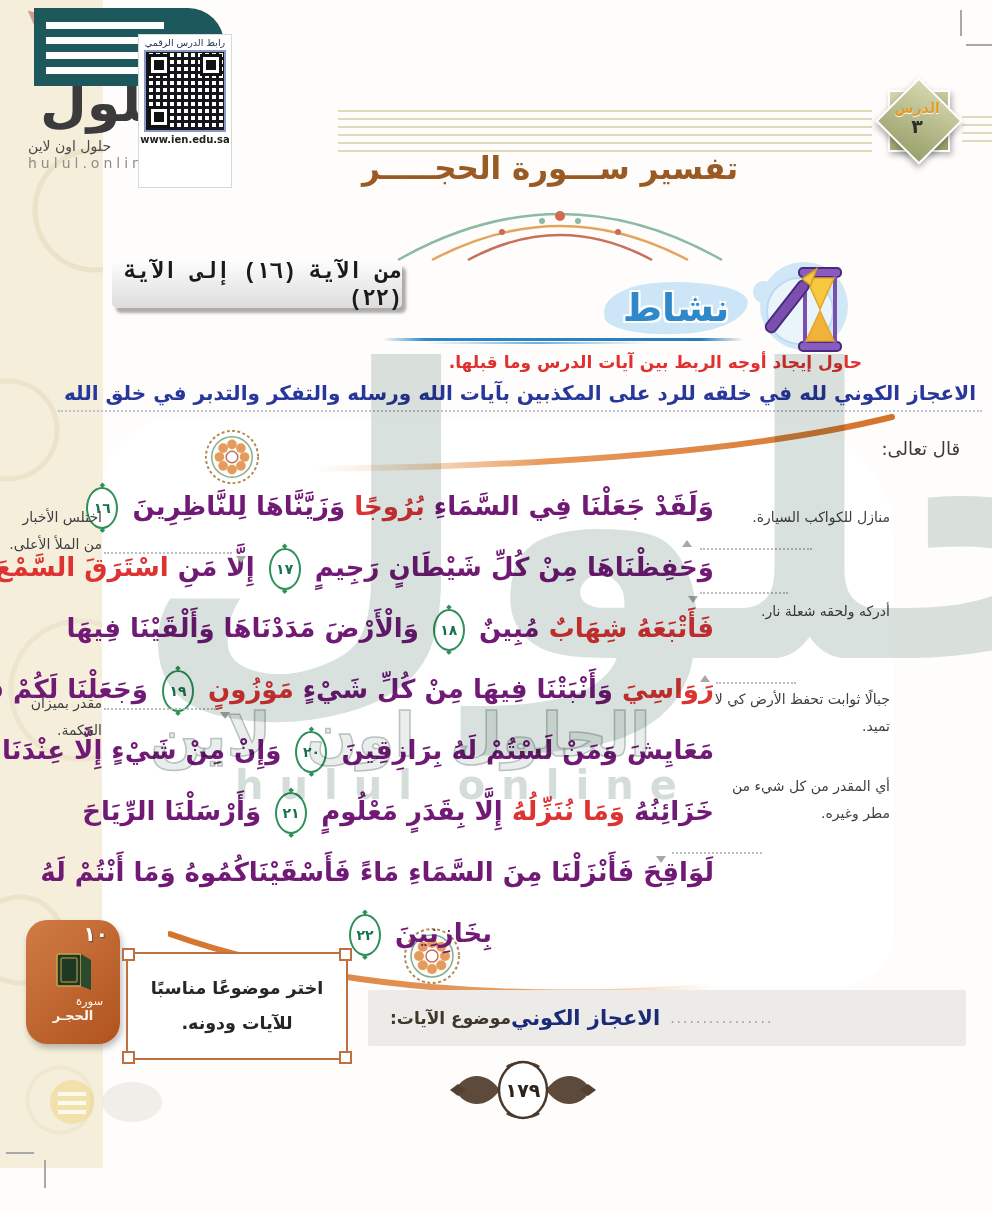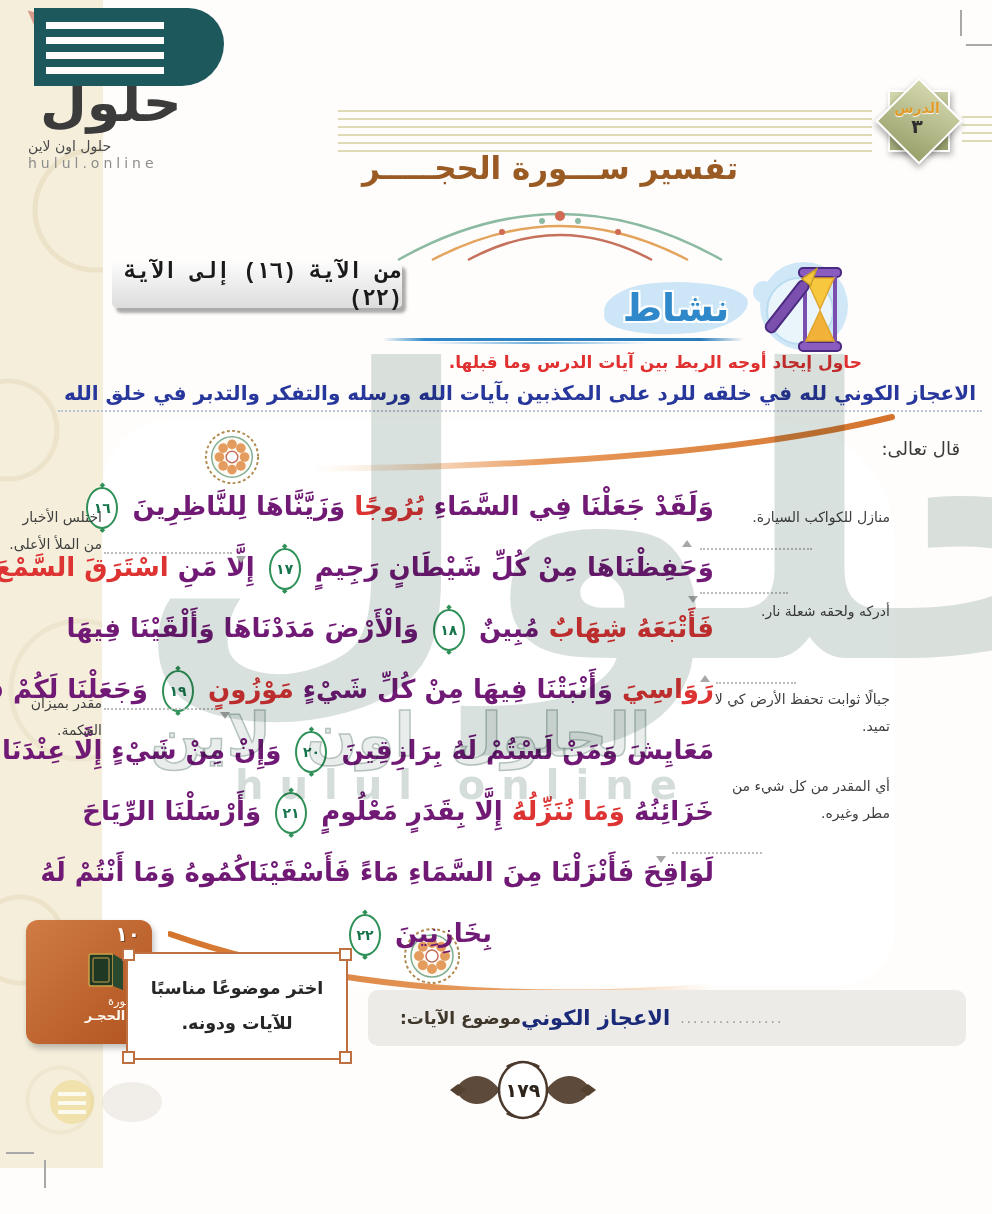--- a/index.html
+++ b/index.html
@@ -136,38 +136,38 @@
 
   
   .wm{pointer-events:none;mix-blend-mode:multiply;z-index:8;direction:rtl;font-weight:bold;}
   .wm-main{left:130px;top:300px;font-size:400px;font-weight:bold;color:#a3b6af;opacity:.42;line-height:1.1;}
   .wm-line1{left:150px;top:700px;font-size:60px;font-weight:bold;letter-spacing:2px;word-spacing:14px;
     color:rgba(168,184,178,.25);-webkit-text-stroke:1.5px rgba(160,178,172,.75);white-space:nowrap;}
   .wm-line2{left:235px;top:762px;font-size:40px;letter-spacing:16px;color:#a9bbb4;opacity:.5;
     direction:ltr;white-space:nowrap;}
 
   
-  .surah-tab{left:26px;top:920px;width:94px;height:124px;border-radius:12px;z-index:10;
+  .surah-tab{left:26px;top:920px;width:94px;height:124px;border-radius:21px;z-index:10;
     background:linear-gradient(135deg,#d07c44,#b0521f);box-shadow:2px 4px 6px rgba(0,0,0,.25);
-    display:flex;flex-direction:column;align-items:center;color:#fdf6ee;padding-left:32px;}
+    display:flex;flex-direction:column;align-items:center;color:#fdf6ee;}
   .tab-num{position:absolute;right:12px;top:2px;font-size:20px;font-weight:bold;color:#fff;
     text-shadow:1px 1px 1px rgba(0,0,0,.4);}
   .tab-book{margin-top:28px;}
   .tab-s1{font-size:11.5px;margin-top:2px;margin-left:33px;}
   .tab-s2{font-size:13px;font-weight:bold;letter-spacing:1px;}
 
   .task-box{left:126px;top:952px;width:218px;height:104px;background:#fff;border:2px solid #bf7040;
     z-index:10;display:flex;flex-direction:column;align-items:center;justify-content:center;
     direction:rtl;font-size:17.5px;font-weight:bold;color:#262626;line-height:2;}
   .knob{position:absolute;width:9px;height:9px;border:2px solid #bf7040;background:#fff;}
   .k1{left:-6px;top:-6px;} .k2{right:-6px;top:-6px;} .k3{left:-6px;bottom:-6px;} .k4{right:-6px;bottom:-6px;}
 
   .topic-strip{left:368px;top:990px;width:598px;height:56px;background:#ecebe7;z-index:10;
-    display:flex;flex-direction:row-reverse;align-items:center;padding:0 32px;box-sizing:border-box;
-    direction:rtl;border-radius:10px;}
+    display:flex;flex-direction:row-reverse;align-items:center;padding:0 22px;box-sizing:border-box;
+    direction:rtl;border-radius:2px;}
   .topic-label{font-size:17px;font-weight:bold;color:#40372b;white-space:nowrap;}
   .topic-answer{font-size:21px;font-weight:bold;color:#1b2a78;margin-right:10px;white-space:nowrap;}
   .topic-dots{font-size:14px;color:#9a9a9a;letter-spacing:2px;margin-right:4px;overflow:hidden;white-space:nowrap;}
 
   .pagenum-wrap{left:448px;top:1058px;width:150px;height:68px;z-index:10;}
   .pagenum-text{position:absolute;left:0;top:0;width:100%;height:64px;display:flex;align-items:center;
     justify-content:center;font-size:19px;font-weight:bold;color:#2e241c;}
 
   .faint-coin{left:50px;top:1080px;width:44px;height:44px;border-radius:50%;
     background:rgba(233,205,98,.38);z-index:2;}
@@ -187,20 +187,29 @@
   <div class="abs logo-book">
     <span class="bar" style="top:14px"></span>
     <span class="bar" style="top:29px"></span>
     <span class="bar" style="top:44px"></span>
     <span class="bar" style="top:59px"></span>
   </div>
   <div class="abs logo-wordmark">حلول</div>
   <div class="abs logo-sub">حلول اون لاين</div>
   <div class="abs logo-latin">hulul.online</div>
 
+  <div class="abs qr-box">
+    <span class="qr-label">رابط الدرس الرقمي</span>
+    <span class="qr-square">
+      <i class="qr-finder qr-f1"></i>
+      <i class="qr-finder qr-f2"></i>
+      <i class="qr-finder qr-f3"></i>
+    </span>
+    <span class="qr-url">www.ien.edu.sa</span>
+  </div>
 
   <div class="abs crop crop-tr-v"></div>
   <div class="abs crop crop-tr-h"></div>
   <div class="abs crop crop-bl-h"></div>
   <div class="abs crop crop-bl-v"></div>
 
   <div class="abs deco-lines dl-left">
     <i></i>
       <i></i>
       <i></i>

